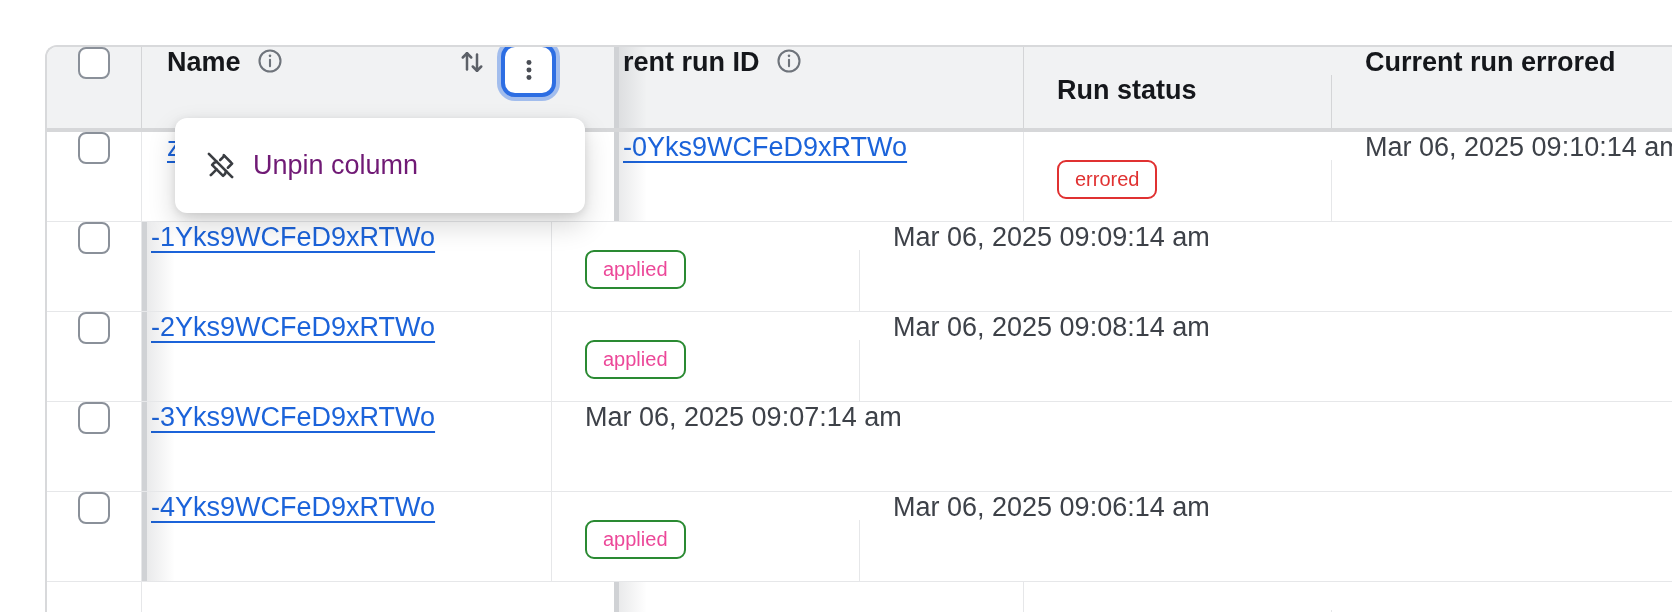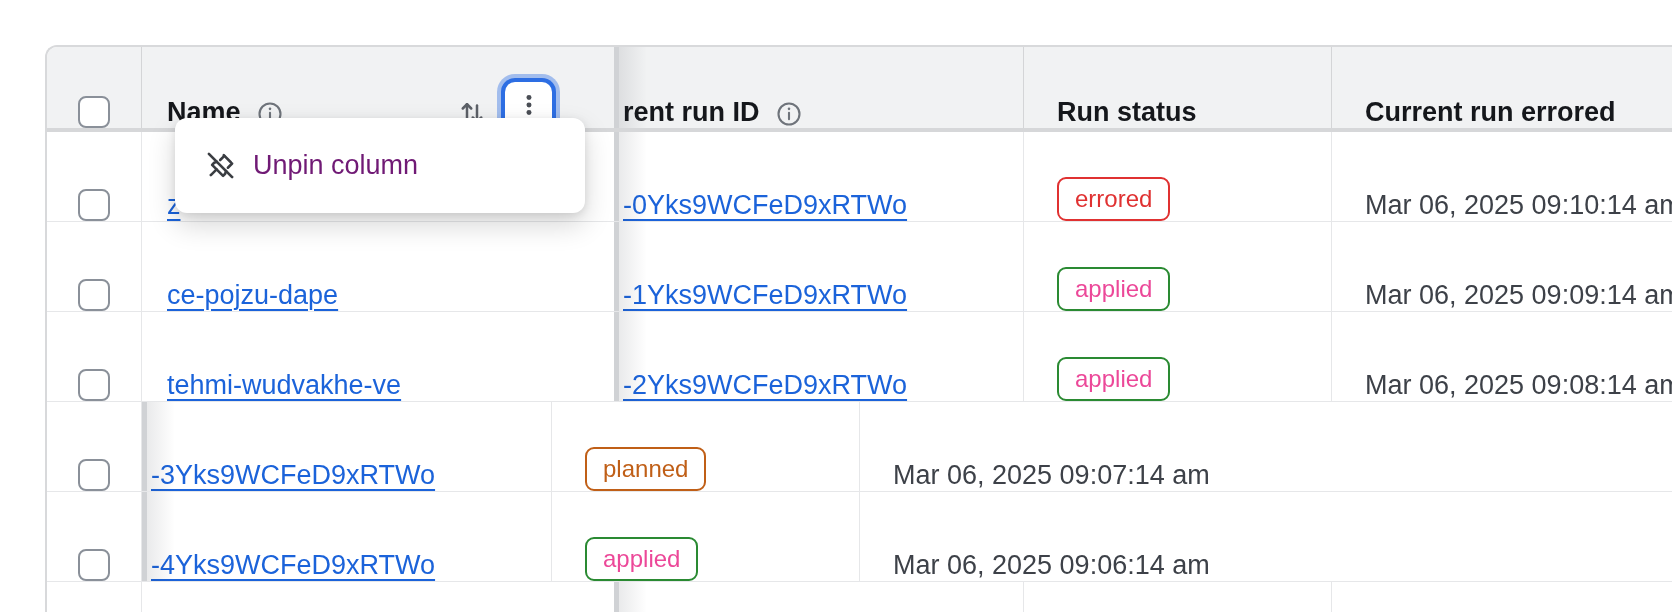--- a/index.html
+++ b/index.html
@@ -8,26 +8,26 @@
   .stage { position:absolute; left:45px; top:45px; }
 
   .table { width:1845px; border-top:2px solid #d8d9db; border-left:2px solid #d8d9db;
            border-top-left-radius:12px; overflow:hidden; background:#fff; }
 
   .row { display:flex; align-items:stretch; height:90px; background:#fff; }
   .row.body { border-bottom:1px solid #e6e7e9; }
   .hrow { display:flex; align-items:stretch; height:85px; background:#f1f2f3;
           border-bottom:4px solid #d6d7d9; }
 
-  .cell { display:flex; align-items:flex-end; position:relative; }
+  .cell { display:flex; align-items:flex-start; position:relative; }
   .c-check   { flex:0 0 95px;  justify-content:center; }
   .c-name    { flex:0 0 472px; padding-left:25px; }
   .c-div     { flex:0 0 5px;   background:#d0d2d5; }
   .c-runid   { flex:0 0 405px; padding-left:4px; }
-  .c-status  { flex:0 0 308px; padding-left:33px; }
+  .c-status  { flex:0 0 308px; padding-left:33px;margin-top:28px; }
   .c-applied { flex:0 0 560px; padding-left:33px; }
 
   .row .c-check, .row .c-runid, .row .c-status { border-right:1px solid #e6e7e9; }
   .hrow .c-check, .hrow .c-runid, .hrow .c-status { border-right:1px solid #d4d5d7; }
 
   
   .c-runid::before { content:""; position:absolute; left:0; top:0; bottom:0; width:28px;
                      background:linear-gradient(to right, rgba(45,50,60,0.10), rgba(45,50,60,0));
                      pointer-events:none; }
 
@@ -42,21 +42,21 @@
   .i-sort { margin-right:18px; }
 
   .kebab { width:47px; height:46px; border:none; border-radius:10px; background:#fff;
            display:flex; align-items:center; justify-content:center; cursor:pointer;
            margin-right:62px;
            box-shadow:0 0 0 4px #2d6ee3, 0 0 0 8px rgba(45,110,227,0.40); }
 
   a.cell-link { font-size:27px; color:#1b63da; text-decoration:underline;
                 text-decoration-thickness:2px; text-underline-offset:5px; }
 
-  .badge { display:inline-block; font-size:24px; line-height:1.25; padding:5px 16px;
+  .badge { display:inline-block; font-size:20px; line-height:1.25; padding:5px 16px;
            border:2px solid; border-radius:9px; background:#fff; }
   .badge--errored { color:#e03131; border-color:#e03131; }
   .badge--applied { color:#ec4899; border-color:#2a8a32; }
   .badge--planned { color:#c05f17; border-color:#c05f17; }
 
   .timestamp { font-size:27px; color:#3d4148; white-space:nowrap; }
 
   .dropdown { position:absolute; left:130px; top:73px; width:410px; height:95px;
               background:#fff; border-radius:12px; z-index:30;
               box-shadow:0 12px 28px rgba(0,0,0,0.16), 0 2px 8px rgba(0,0,0,0.10); }
@@ -138,64 +138,55 @@
         </div>
       <div class="cell c-applied">
           <span class="timestamp">Mar 06, 2025 09:10:14 am</span>
         </div>
     </div>
 
     <div class="row body">
       <div class="cell c-check">
           <span class="checkbox"></span>
         </div>
-      <div class="cell c-name">
-          <a class="cell-link" href="#">ce-pojzu-dape</a>
-        </div>
       <div class="cell c-div"></div>
       <div class="cell c-runid">
           <a class="cell-link" href="#">-1Yks9WCFeD9xRTWo</a>
         </div>
       <div class="cell c-status">
           <span class="badge badge--applied">applied</span>
         </div>
       <div class="cell c-applied">
           <span class="timestamp">Mar 06, 2025 09:09:14 am</span>
         </div>
     </div>
 
     <div class="row body">
       <div class="cell c-check">
           <span class="checkbox"></span>
         </div>
-      <div class="cell c-name">
-          <a class="cell-link" href="#">tehmi-wudvakhe-ve</a>
-        </div>
       <div class="cell c-div"></div>
       <div class="cell c-runid">
           <a class="cell-link" href="#">-2Yks9WCFeD9xRTWo</a>
         </div>
       <div class="cell c-status">
           <span class="badge badge--applied">applied</span>
         </div>
       <div class="cell c-applied">
           <span class="timestamp">Mar 06, 2025 09:08:14 am</span>
         </div>
     </div>
 
     <div class="row body">
       <div class="cell c-check">
           <span class="checkbox"></span>
         </div>
       <div class="cell c-div"></div>
       <div class="cell c-runid">
           <a class="cell-link" href="#">-3Yks9WCFeD9xRTWo</a>
-        </div>
-      <div class="cell c-status">
-          <span class="badge badge--planned">planned</span>
         </div>
       <div class="cell c-applied">
           <span class="timestamp">Mar 06, 2025 09:07:14 am</span>
         </div>
     </div>
 
     <div class="row body">
       <div class="cell c-check">
           <span class="checkbox"></span>
         </div>

